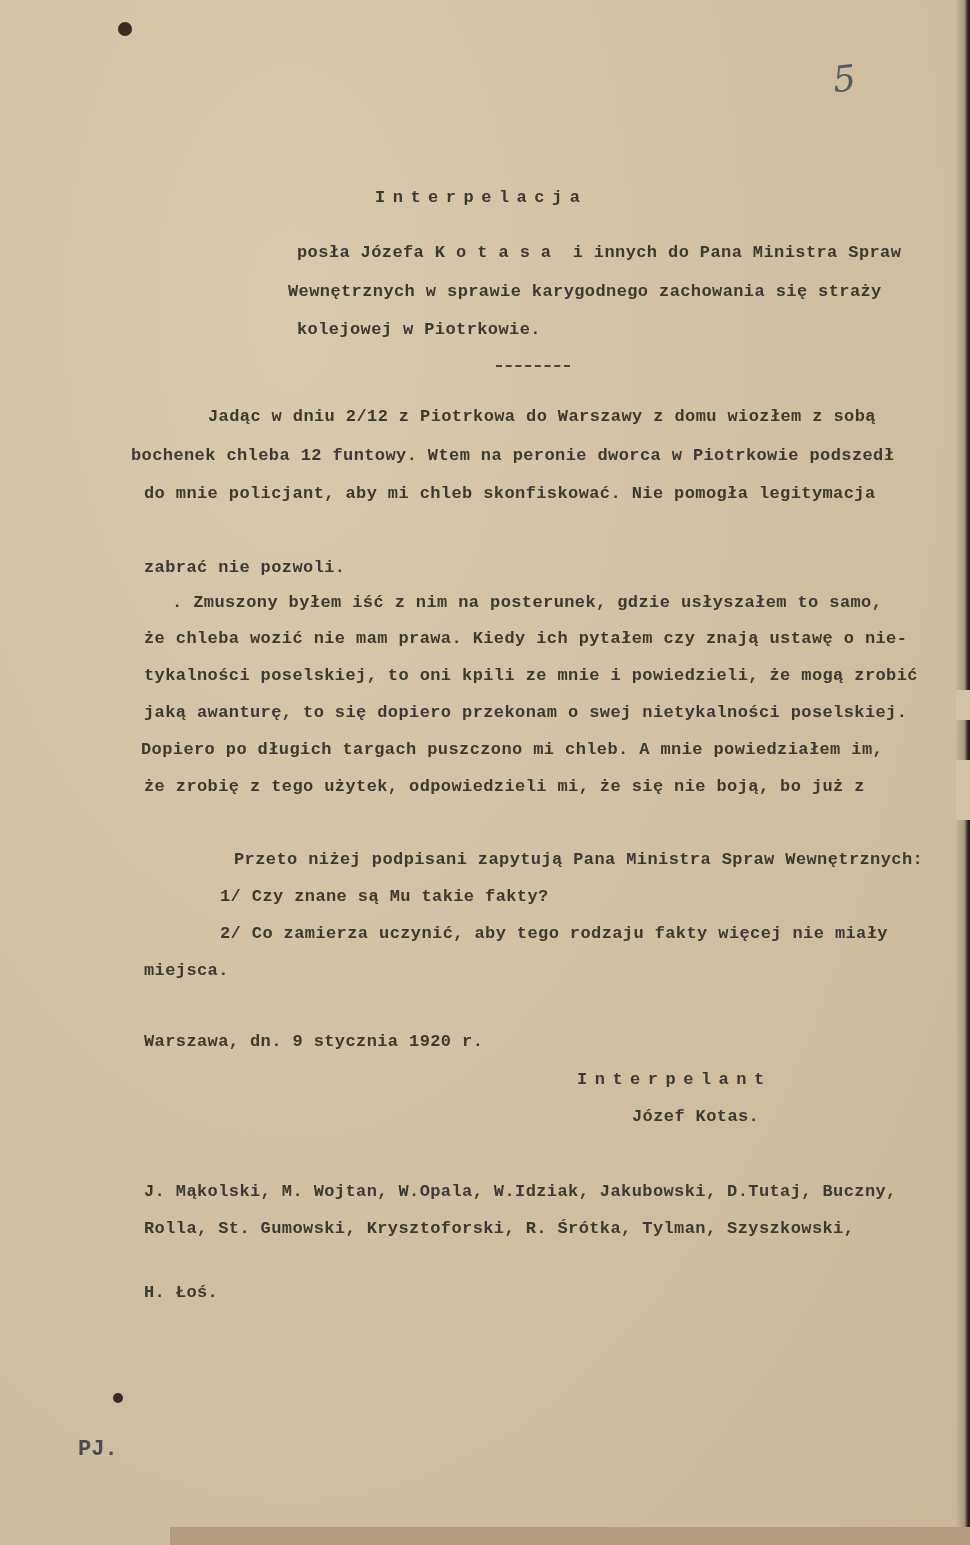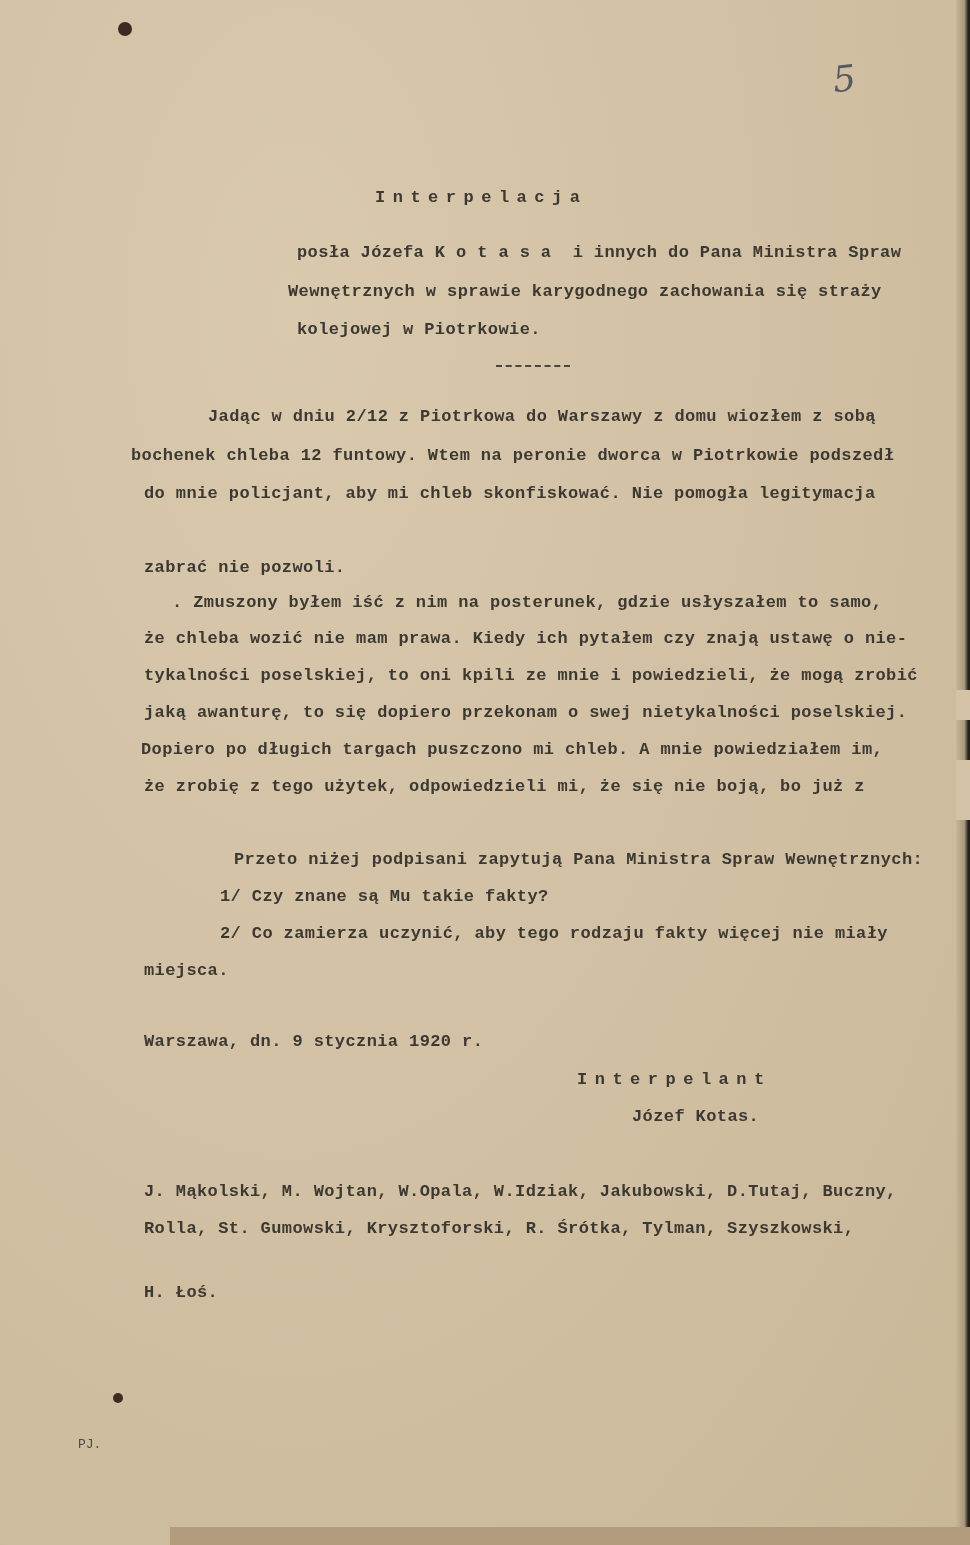--- a/index.html
+++ b/index.html
@@ -36,21 +36,21 @@
     font-size: 17px; font-weight: bold; letter-spacing: 0.4px;
     color: #3c3832;
   }
   .spaced { letter-spacing: 7.5px; }
   .rule {
     position: absolute; left: 496px; top: 365px; width: 74px; height: 0;
     border-top: 2px dashed #4a453e;
   }
   .initials {
     position: absolute; left: 78px; top: 1437px;
-    font-size: 13px; font-weight: normal; color: #4a4a4e;
+    font-size: 22px; font-weight: bold; color: #4a4a4e;
   }
 </style>
 </head>
 <body>
 
 <div class="page">
   <div class="right-edge">
     <div class="tear" style="top:690px;height:30px;"></div>
     <div class="tear" style="top:760px;height:60px;"></div>
   </div>

